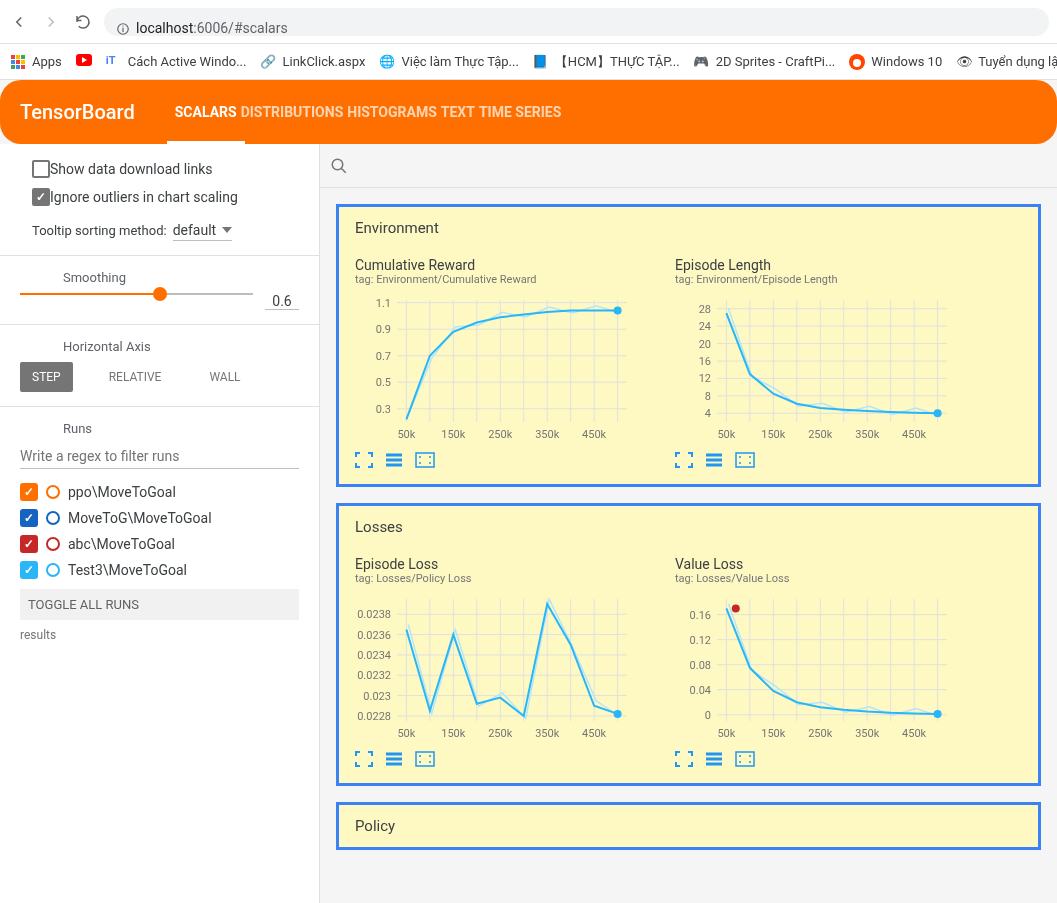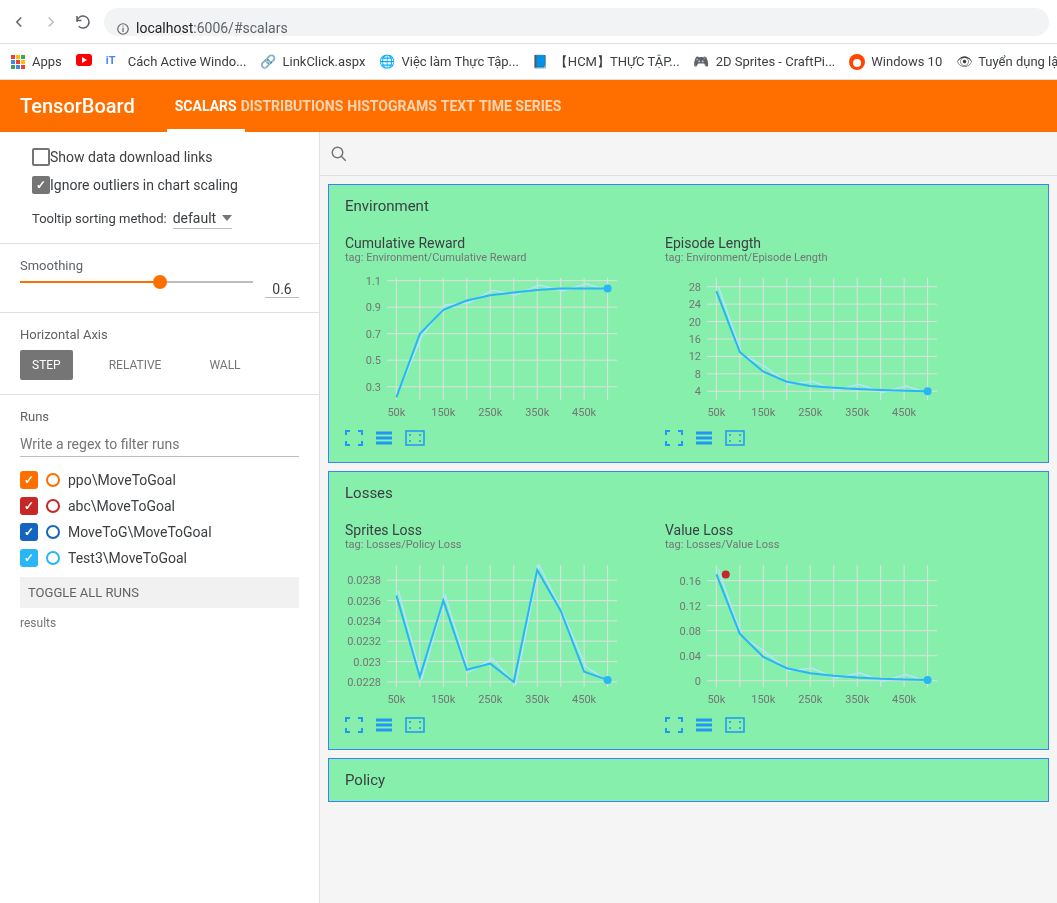--- a/index.html
+++ b/index.html
@@ -11,58 +11,58 @@
 .nav-btn.disabled { color: #bdbdbd; }
 .url-bar { flex: 1; height: 28px; background: #f1f3f4; border-radius: 14px; display: flex; align-items: flex-end; padding: 0 12px; font-size: 14px; color: #5f6368; gap: 6px; }
 .url-text { color: #202124; }
 
 
 .bookmarks { display: flex; align-items: center; height: 36px; background: #fff; border-bottom: 1px solid #e0e0e0; padding: 0 10px; gap: 14px; font-size: 13px; }
 .bm-item { display: flex; align-items: center; gap: 6px; color: #3c4043; cursor: pointer; white-space: nowrap; }
 .bm-item .icon-box { width: 16px; height: 16px; }
 
 
-.tb-header { height: 52px; background: #ff6f00; display: flex; align-items: center; color: #fff; padding: 0 20px; }
+.tb-header { height: 64px; background: #ff6f00; display: flex; align-items: center; color: #fff; padding: 0 20px; border-radius: 21px; }
 .tb-logo { font-size: 20px; font-weight: 500; margin-right: 40px; }
 .tb-nav { display: flex; gap: 4px; font-size: 14px; font-weight: 700; height: 100%; align-items: center; }
 .tb-tab { opacity: 0.7; cursor: pointer; height: 100%; display: flex; align-items: center; position: relative; }
 .tb-tab.active { opacity: 1; }
 .tb-tab.active::after { content: ''; position: absolute; bottom: 0; left: -8px; right: -8px; height: 3px; background: #fff; }
 
 
 .main { display: flex; height: calc(903px - 44px - 36px - 52px); }
 .sidebar { width: 320px; background: #fff; border-right: 1px solid #e0e0e0; padding: 16px 20px; font-size: 14px; color: #3c4043; overflow-y: auto; }
 .content { flex: 1; background: #f5f5f5; overflow-y: auto; }
 
 
 .sb-row { display: flex; align-items: center; margin-bottom: 10px; padding-left: 12px; }
 .checkbox { width: 18px; height: 18px; border: 2px solid #757575; border-radius: 2px; display: flex; align-items: center; justify-content: center; cursor: pointer; }
 .checkbox.checked { background: #757575; border-color: #757575; }
 .checkbox.checked::after { content: '✓'; color: #fff; font-size: 12px; font-weight: bold; }
 .sb-divider { height: 1px; background: #e0e0e0; margin: 14px -20px; }
-.sb-label { font-size: 13px; color: #5f6368; margin-bottom: 8px; }
+.sb-label { font-size: 13px; color: #5f6368; margin-bottom: 8px; margin-left: 43px; }
 .dropdown { display: inline-flex; align-items: center; gap: 6px; border-bottom: 1px solid #bdbdbd; padding: 2px 0; cursor: pointer; }
 .slider-row { display: flex; align-items: flex-start; gap: 12px; margin-top: 8px; }
 .slider-track { flex: 1; height: 2px; background: linear-gradient(to right, #ff6f00 0%, #ff6f00 60%, #bdbdbd 60%, #bdbdbd 100%); position: relative; }
 .slider-thumb { position: absolute; left: 60%; top: -6px; width: 14px; height: 14px; background: #ff6f00; border-radius: 50%; transform: translateX(-50%); }
 .slider-val { width: 34px; text-align: center; border-bottom: 1px solid #bdbdbd; font-size: 14px; }
 .axis-btns { display: flex; gap: 24px; }
 .axis-btn { padding: 8px 12px; font-size: 12px; color: #757575; cursor: pointer; border-radius: 2px; }
 .axis-btn.active { background: #757575; color: #fff; }
 .run-filter { width: 100%; border: none; border-bottom: 1px solid #bdbdbd; padding: 4px 0; font-size: 14px; color: #757575; outline: none; background: transparent; margin-bottom: 10px; }
 .run-row { display: flex; align-items: center; gap: 8px; padding: 4px 0; font-size: 14px; }
 .run-check { width: 18px; height: 18px; border-radius: 3px; display: flex; align-items: center; justify-content: center; cursor: pointer; }
 .run-check::after { content: '✓'; color: #fff; font-size: 12px; font-weight: bold; }
 .run-circle { width: 14px; height: 14px; border-radius: 50%; border: 2px solid; cursor: pointer; }
 .toggle-btn { width: 100%; padding: 8px; text-align: left; background: #f1f1f1; font-size: 13px; color: #5f6368; cursor: pointer; margin-top: 6px; }
 .results-lbl { font-size: 12px; color: #757575; margin-top: 8px; }
 
 
 .filter-bar { display: flex; align-items: center; height: 44px; padding: 0 10px; border-bottom: 1px solid #e0e0e0; gap: 8px; font-size: 15px; color: #757575; background: #f5f5f5; }
-.section { background: #86efac; margin: 8px; border: 1px solid #3b82f6; }
+.section { background: #fef9c3; margin: 16px; border: 3px solid #3b82f6; }
 .section-title { padding: 12px 16px; font-size: 15px; color: #3c4043; }
 .charts-row { display: flex; gap: 20px; padding: 8px 16px 16px; flex-wrap: wrap; }
 .chart-card { width: 300px; }
 .chart-title { font-size: 14px; color: #3c4043; }
 .chart-tag { font-size: 11px; color: #757575; margin-bottom: 6px; }
 .chart-svg { border: none; }
 .chart-actions { display: flex; gap: 10px; margin-top: 6px; }
 .chart-action { width: 20px; height: 16px; cursor: pointer; }
 
 svg text { font-size: 11px; fill: #757575; font-family: inherit; }
@@ -203,28 +203,28 @@
     <div class="sb-divider"></div>
     <div class="sb-label">Runs</div>
     <input class="run-filter" placeholder="Write a regex to filter runs" style="">
     <div id="runs-list">
         <div class="run-row">
     <div class="run-check" style="background:#ff6f00"></div>
     <div class="run-circle" style="border-color:#ff6f00"></div>
     <span>ppo\MoveToGoal</span>
         </div>
         <div class="run-row">
+    <div class="run-check" style="background:#1565c0"></div>
+    <div class="run-circle" style="border-color:#1565c0"></div>
+    <span>MoveToG\MoveToGoal</span>
+        </div>
+        <div class="run-row">
     <div class="run-check" style="background:#c62828"></div>
     <div class="run-circle" style="border-color:#c62828"></div>
     <span>abc\MoveToGoal</span>
-        </div>
-        <div class="run-row">
-    <div class="run-check" style="background:#1565c0"></div>
-    <div class="run-circle" style="border-color:#1565c0"></div>
-    <span>MoveToG\MoveToGoal</span>
         </div>
         <div class="run-row">
     <div class="run-check" style="background:#29b6f6"></div>
     <div class="run-circle" style="border-color:#29b6f6"></div>
     <span>Test3\MoveToGoal</span>
         </div>
       </div>
     <div class="toggle-btn">TOGGLE ALL RUNS</div>
     <div class="results-lbl">results</div>
   </div>
@@ -349,21 +349,21 @@
                     <circle cx="15" cy="11" r="1" fill="#2196f3"></circle>
                   </svg></span>
   </div>
       </div>
           </div>
         </div>
         <div class="section">
           <div class="section-title">Losses</div>
           <div class="charts-row">
             <div class="chart-card">
-        <div class="chart-title">Sprites Loss</div>
+        <div class="chart-title">Episode Loss</div>
         <div class="chart-tag">tag: Losses/Policy Loss</div>
         <div><svg class="chart-svg" width="280" height="150">
                   <g class="grid">
                     <line x1="42" y1="124.91666666666652" x2="272" y2="124.91666666666652"></line>
                     <line x1="42" y1="104.5833333333333" x2="272" y2="104.5833333333333"></line>
                     <line x1="42" y1="84.25000000000009" x2="272" y2="84.25000000000009"></line>
                     <line x1="42" y1="63.916666666666515" x2="272" y2="63.916666666666515"></line>
                     <line x1="42" y1="43.5833333333333" x2="272" y2="43.5833333333333"></line>
                     <line x1="42" y1="23.24999999999973" x2="272" y2="23.24999999999973"></line>
                     <line x1="51.38775510204081" y1="8" x2="51.38775510204081" y2="130"></line>

